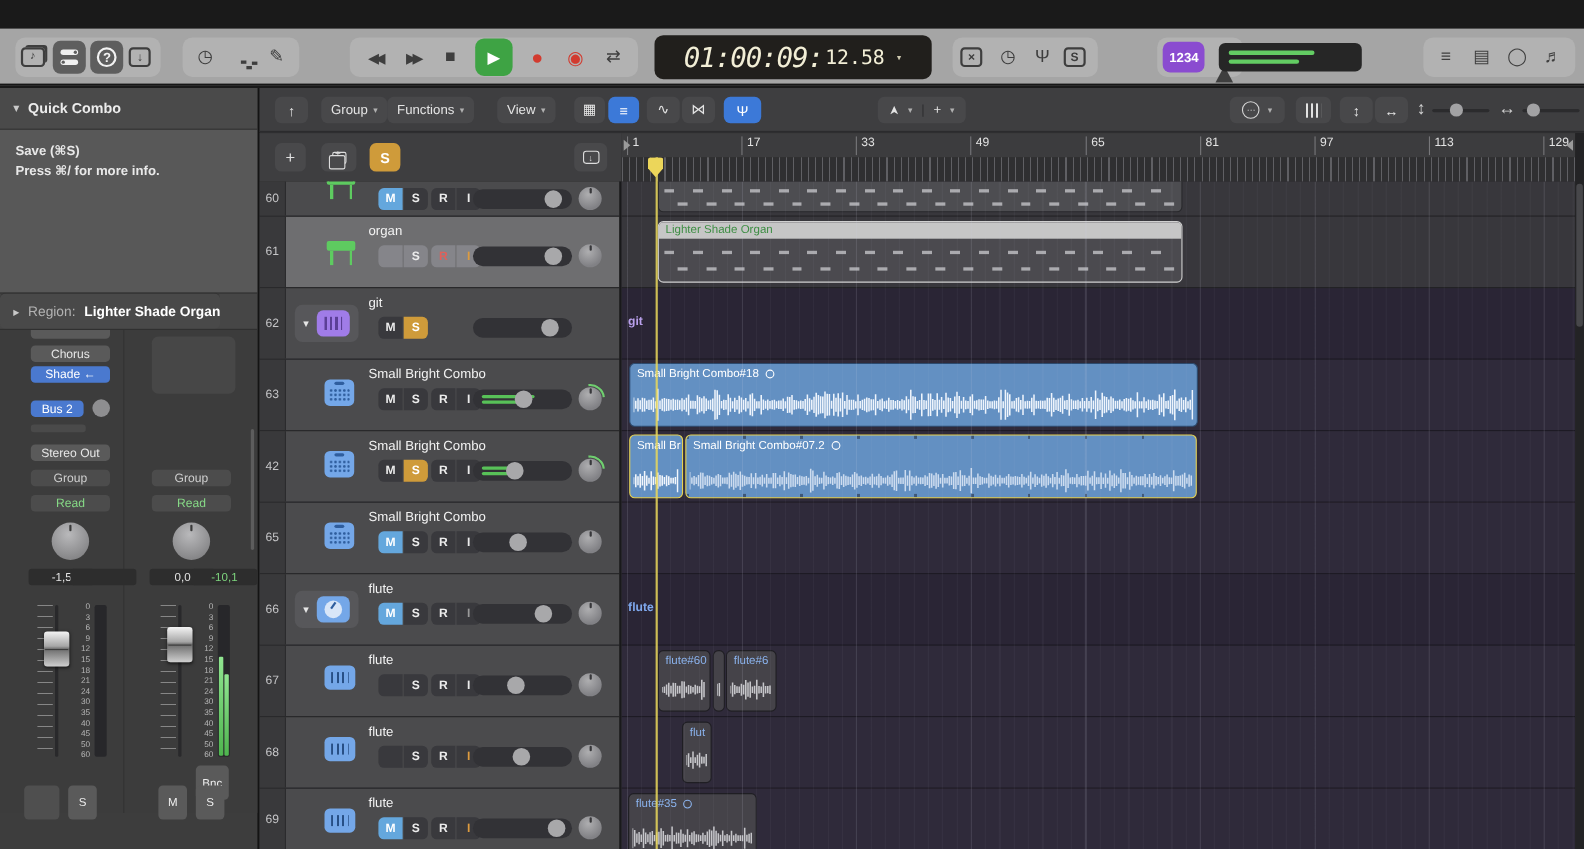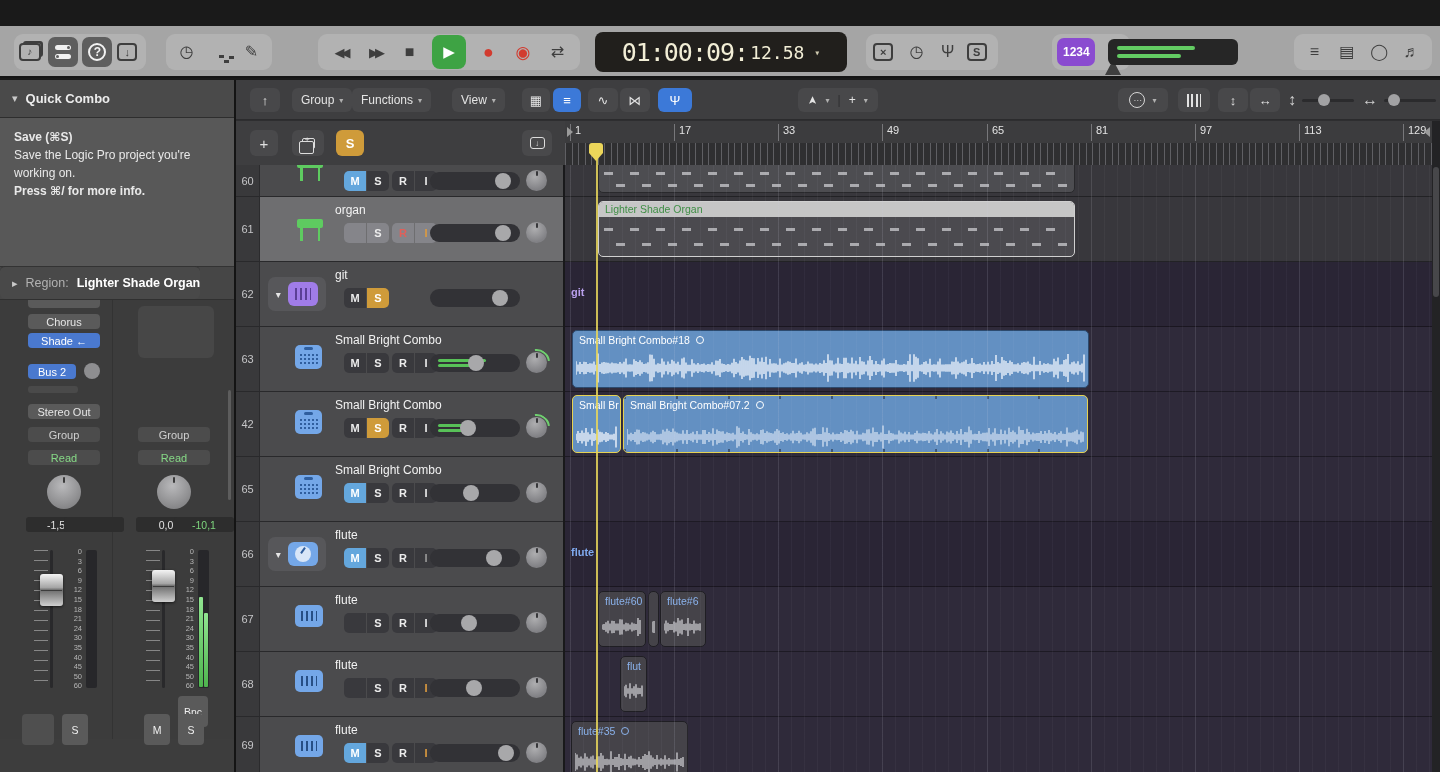--- a/index.html
+++ b/index.html
@@ -41,21 +41,21 @@
     linear-gradient(90deg,#3e3e3e 1px,transparent 1px) 2px 0/5px 100% repeat-x; position:relative; }
   .mix3::after { content:''; position:absolute; left:0; top:3px; width:5px; height:3px; background:#3e3e3e;
     box-shadow:5px 5px 0 #3e3e3e, 10px 1px 0 #3e3e3e; }
   .qmark { border:2px solid #f2f2f2; border-radius:50%; width:18px; height:18px; font-size:12px;
     font-weight:bold; display:flex; align-items:center; justify-content:center; }
   .boxy { border:2px solid #3e3e3e; border-radius:4px; width:20px; height:18px; font-size:11px;
     display:flex; align-items:center; justify-content:center; color:#3e3e3e; font-weight:bold; }
   .lcd { position:absolute; left:595px; top:6px; width:252px; height:40px; background:#211f1c;
     border-radius:8px; display:flex; align-items:center; justify-content:center; color:#f2eed6;
     font-family:"DejaVu Sans Mono",monospace; }
-  .lcd .t1 { font-size:25px; letter-spacing:-1px; }
+  .lcd .t1 { font-size:25px; letter-spacing:-1px;font-style:italic; }
   .lcd .t2 { font-size:18px; margin-left:2px; }
   .lcd .chev { color:#cfcab0; font-size:10px; margin-left:10px; }
   .countin { width:38px; height:28px; background:#8a4bd0; border-radius:7px; color:#fff;
     font-weight:bold; font-size:12px; display:flex; align-items:center; justify-content:center; }
   .metro { width:0; height:0; border-left:8px solid transparent; border-right:8px solid transparent;
     border-bottom:15px solid #3e3e3e; position:relative; }
   .meterbox { position:absolute; left:1108px; top:13px; width:130px; height:26px; background:#262626;
     border-radius:6px; }
   .meterbox i { position:absolute; left:9px; height:4px; border-radius:2px; background:#63cc63; display:block; }
 
@@ -314,21 +314,20 @@
 
   <div class="main">
 
     <div class="lpanel">
       <div class="qh-head">
         <span class="qh-chev">▾</span>
         <span>Quick Combo</span>
       </div>
       <div class="qh-body">
         <div class="b">Save  (⌘S)</div>
-        <div>Save the Logic Pro project you're working on.</div>
         <div class="b">Press ⌘/ for more info.</div>
       </div>
       <div class="insp-row region">
         <span class="qh-chev">▸</span>
         <span class="k">Region:</span>
         <span class="v">Lighter Shade Organ</span>
       </div>
       <div class="insp-row track">
         <span class="qh-chev">▸</span>
         <span class="k">Track:</span>

